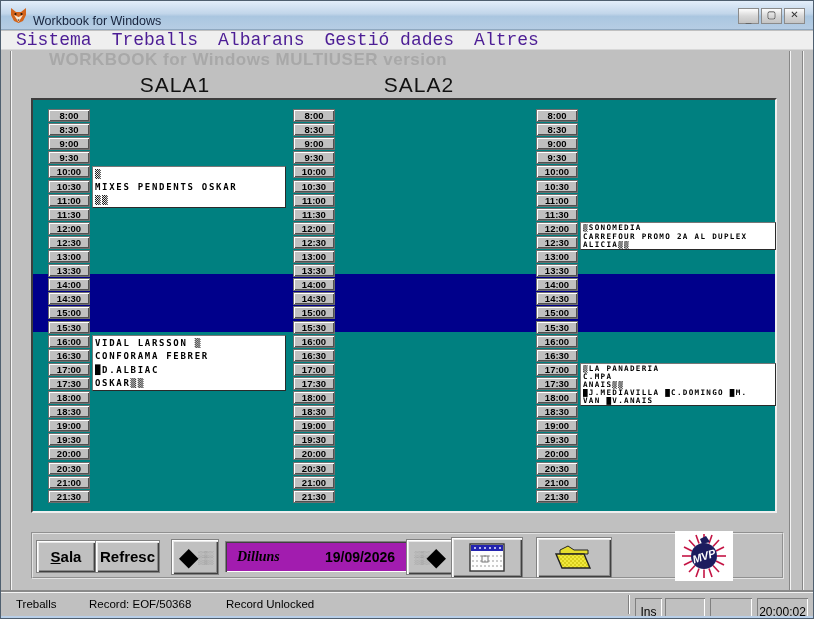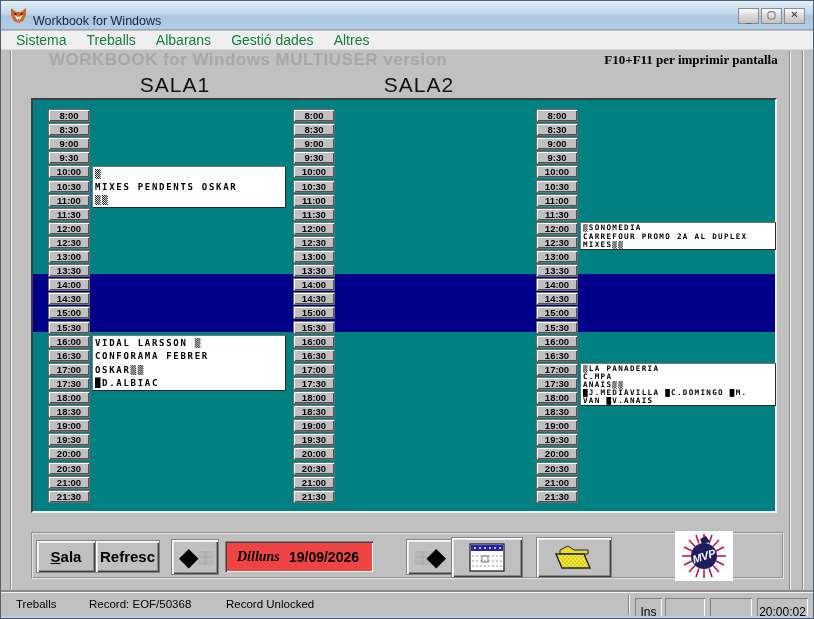--- a/index.html
+++ b/index.html
@@ -26,21 +26,21 @@
     border:1px solid #8b8b8b;font-size:10px;color:#333;line-height:1;
   }
   .win-btn span{transform:translateY(-1px);}
   .win-btn.min span{transform:translateY(3px);font-weight:bold;}
   
   #menubar{
     position:absolute;left:0;top:30px;width:100%;height:19px;
     background:#efefef;display:flex;align-items:center;padding-left:5px;
     border-bottom:1px solid #d8d8d8;
   }
-  .menu-item{font-size:14px;color:#15803d;padding:0 10px;}
+  .menu-item{font-size:18px;color:#4c1d95;padding:0 10px;font-family:Liberation Mono, monospace;}
   
   #watermark{
     position:absolute;left:48px;top:49px;font-size:17px;font-weight:bold;
     color:#a8a8a8;letter-spacing:.5px;
   }
   #hint{
     position:absolute;left:590px;top:51px;width:200px;text-align:center;
     font-family:"Liberation Serif",serif;font-weight:bold;font-size:13px;color:#000;
   }
   .room-header{
@@ -83,21 +83,21 @@
     display:flex;align-items:center;justify-content:center;
     font-weight:bold;font-size:15px;color:#000;
   }
   #sala-btn{left:3px;top:6px;width:60px;height:33px;}
   #refresc-btn{left:62px;top:6px;width:65px;height:33px;}
   #prev-btn{left:138px;top:5px;width:48px;height:36px;}
   #next-btn{left:373px;top:5px;width:48px;height:36px;}
   #cal-btn{left:418px;top:3px;width:72px;height:41px;}
   #folder-btn{left:503px;top:3px;width:76px;height:41px;}
   #date-field{
-    position:absolute;left:192px;top:7px;width:148px;height:31px;background:#ef4444;
+    position:absolute;left:192px;top:7px;width:184px;height:31px;background:#a21caf;
     box-shadow:inset 1px 1px 0 #808080, inset 2px 2px 0 #404040, inset -1px -1px 0 #fff;
     display:flex;align-items:center;justify-content:space-between;padding:0 14px 0 12px;
   }
   #day-name{font-family:"Liberation Serif",serif;font-style:italic;font-weight:bold;font-size:14px;}
   #date-value{font-weight:bold;font-size:14px;}
   .diamond{font-size:24px;line-height:1;color:#000;}
   .dither{font-size:13px;color:#9a9a9a;letter-spacing:-3px;}
   #logo-box{
     position:absolute;left:642px;top:-3px;width:58px;height:50px;background:#fff;
     display:flex;align-items:center;justify-content:center;
@@ -147,21 +147,20 @@
 
   <div id="menubar">
       <span class="menu-item">Sistema</span>
       <span class="menu-item">Treballs</span>
       <span class="menu-item">Albarans</span>
       <span class="menu-item">Gestió dades</span>
       <span class="menu-item">Altres</span>
     </div>
 
   <div id="watermark">WORKBOOK for Windows MULTIUSER version</div>
-  <div id="hint">F10+F11  per imprimir pantalla</div>
 
   <div id="room-headers">
       <div class="room-header" style="left: 49px;">SALA1</div>
       <div class="room-header" style="left: 293px;">SALA2</div>
       <div class="room-header" style="left: 538px; margin-top: 28px;">SALA3</div>
     </div>
 
   <div class="v-groove" style="left:9px"></div>
   <div class="v-groove" style="left:788px"></div>
   <div class="v-groove" style="left:801px"></div>
@@ -254,27 +253,27 @@
       <div class="time-btn" style="left: 503px; top: 375.6px;">21:00</div>
       <div class="time-btn" style="left: 503px; top: 389.7px;">21:30</div>
       <div class="appt" style="left: 59px; width: 194px; top: 65.9px; height: 42.3px; line-height: 13.1px; font-size: 9px; letter-spacing: 1.7px;">
         <div>▒</div>
         <div>MIXES PENDENTS OSKAR</div>
         <div>▒▒</div>
       </div>
       <div class="appt" style="left: 59px; width: 194px; top: 235.1px; height: 56.4px; line-height: 13.35px; font-size: 9px; letter-spacing: 1.7px;">
         <div>VIDAL LARSSON ▒</div>
         <div>CONFORAMA FEBRER</div>
+        <div>█D.ALBIAC</div>
         <div>OSKAR▒▒</div>
-        <div>█D.ALBIAC</div>
       </div>
       <div class="appt" style="left: 547px; width: 196px; top: 122.3px; height: 28.2px; line-height: 8.4px; font-size: 7.6px; letter-spacing: 1.3px;">
         <div>▒SONOMEDIA</div>
         <div>CARREFOUR PROMO 2A AL DUPLEX</div>
-        <div>MIXES▒▒</div>
+        <div>ALICIA▒▒</div>
       </div>
       <div class="appt" style="left: 547px; width: 196px; top: 263.3px; height: 42.3px; line-height: 7.86px; font-size: 7.6px; letter-spacing: 1.3px;">
         <div>▒LA PANADERIA</div>
         <div>C.MPA</div>
         <div>ANAIS▒▒</div>
         <div>█J.MEDIAVILLA █C.DOMINGO █M.</div>
         <div>VAN █V.ANAIS</div>
       </div>
     </div>
 

